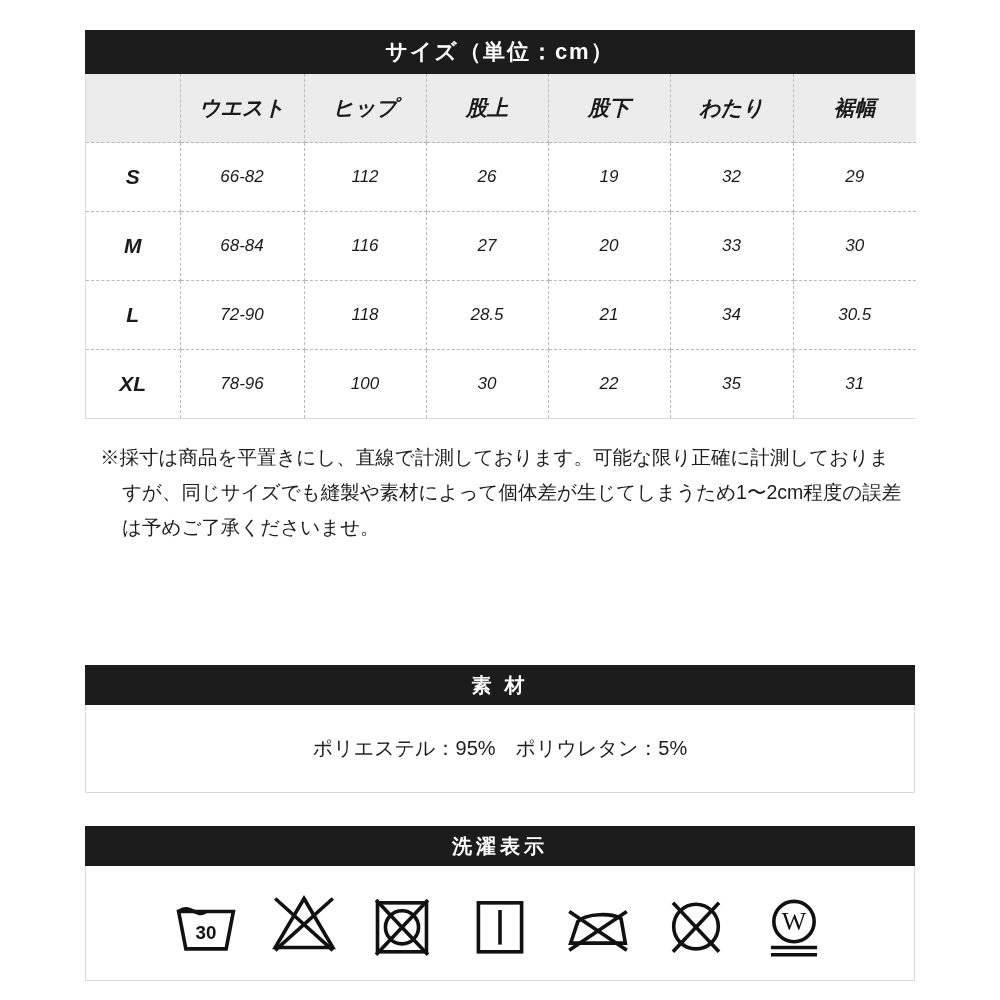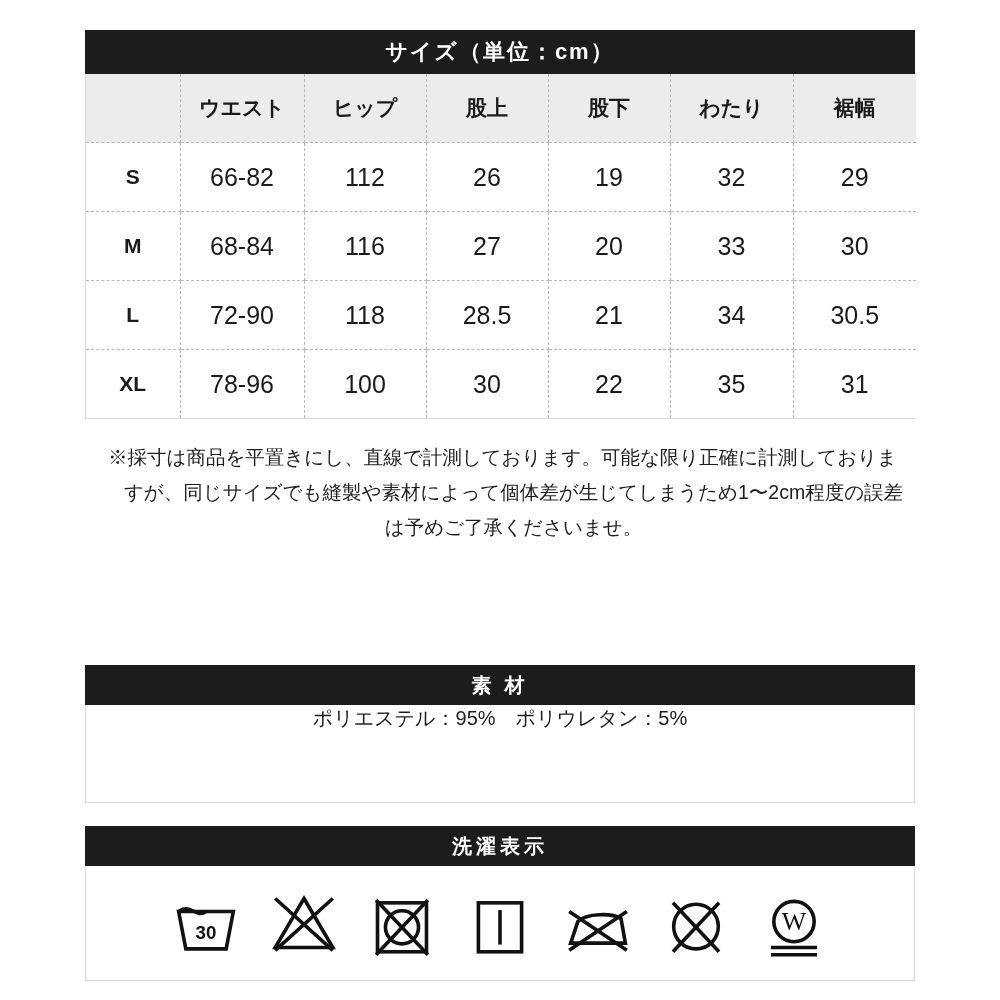--- a/index.html
+++ b/index.html
@@ -79,43 +79,43 @@
     background: #ececec;
     font-size: 21px;
     font-weight: bold;
     letter-spacing: 0px;
   }
   table.size thead th.corner {
     background: #ececec;
   }
   table.size tbody td {
     height: 66px;
-    font-size: 25px;
+    font-size: 17px;
   }
   table.size tbody td.rowhead {
     font-weight: bold;
     font-size: 21px;
     background: #ffffff;
   }
   .size-table-wrap {
     border: 1px solid #d9d9d9;
     border-top: none;
     box-sizing: border-box;
+    font-style: italic;
   }
 
   
   .notes {
     position: absolute;
     left: 100px;
     width: 805px;
     top: 440px;
     font-size: 19.5px;
     line-height: 35px;
     color: #1d1d1d;
-    text-align: center;
   }
   .note-p {
     margin: 0 0 0 0;
     text-indent: 0;
   }
   .note-p + .note-p { margin-top: 27px; }
   .note-p .hang {
     display: block;
     padding-left: 22px;
     text-indent: -22px;
@@ -126,23 +126,23 @@
   .material-bar {
     height: 40px;
     line-height: 40px;
     font-size: 20px;
     letter-spacing: 4px;
     font-family: Liberation Serif, serif;
   }
   .material-body {
     border: 1px solid #d9d9d9;
     border-top: none;
-    height: 98px;
+    height: 88px;
     display: flex;
-    align-items: flex-start;
+    align-items: center;
     justify-content: center;
     font-size: 20px;
     color: #1d1d1d;
     box-sizing: border-box;
     background: #fff;
   }
 
   
   .wash-block { top: 826px; }
   .wash-bar {

